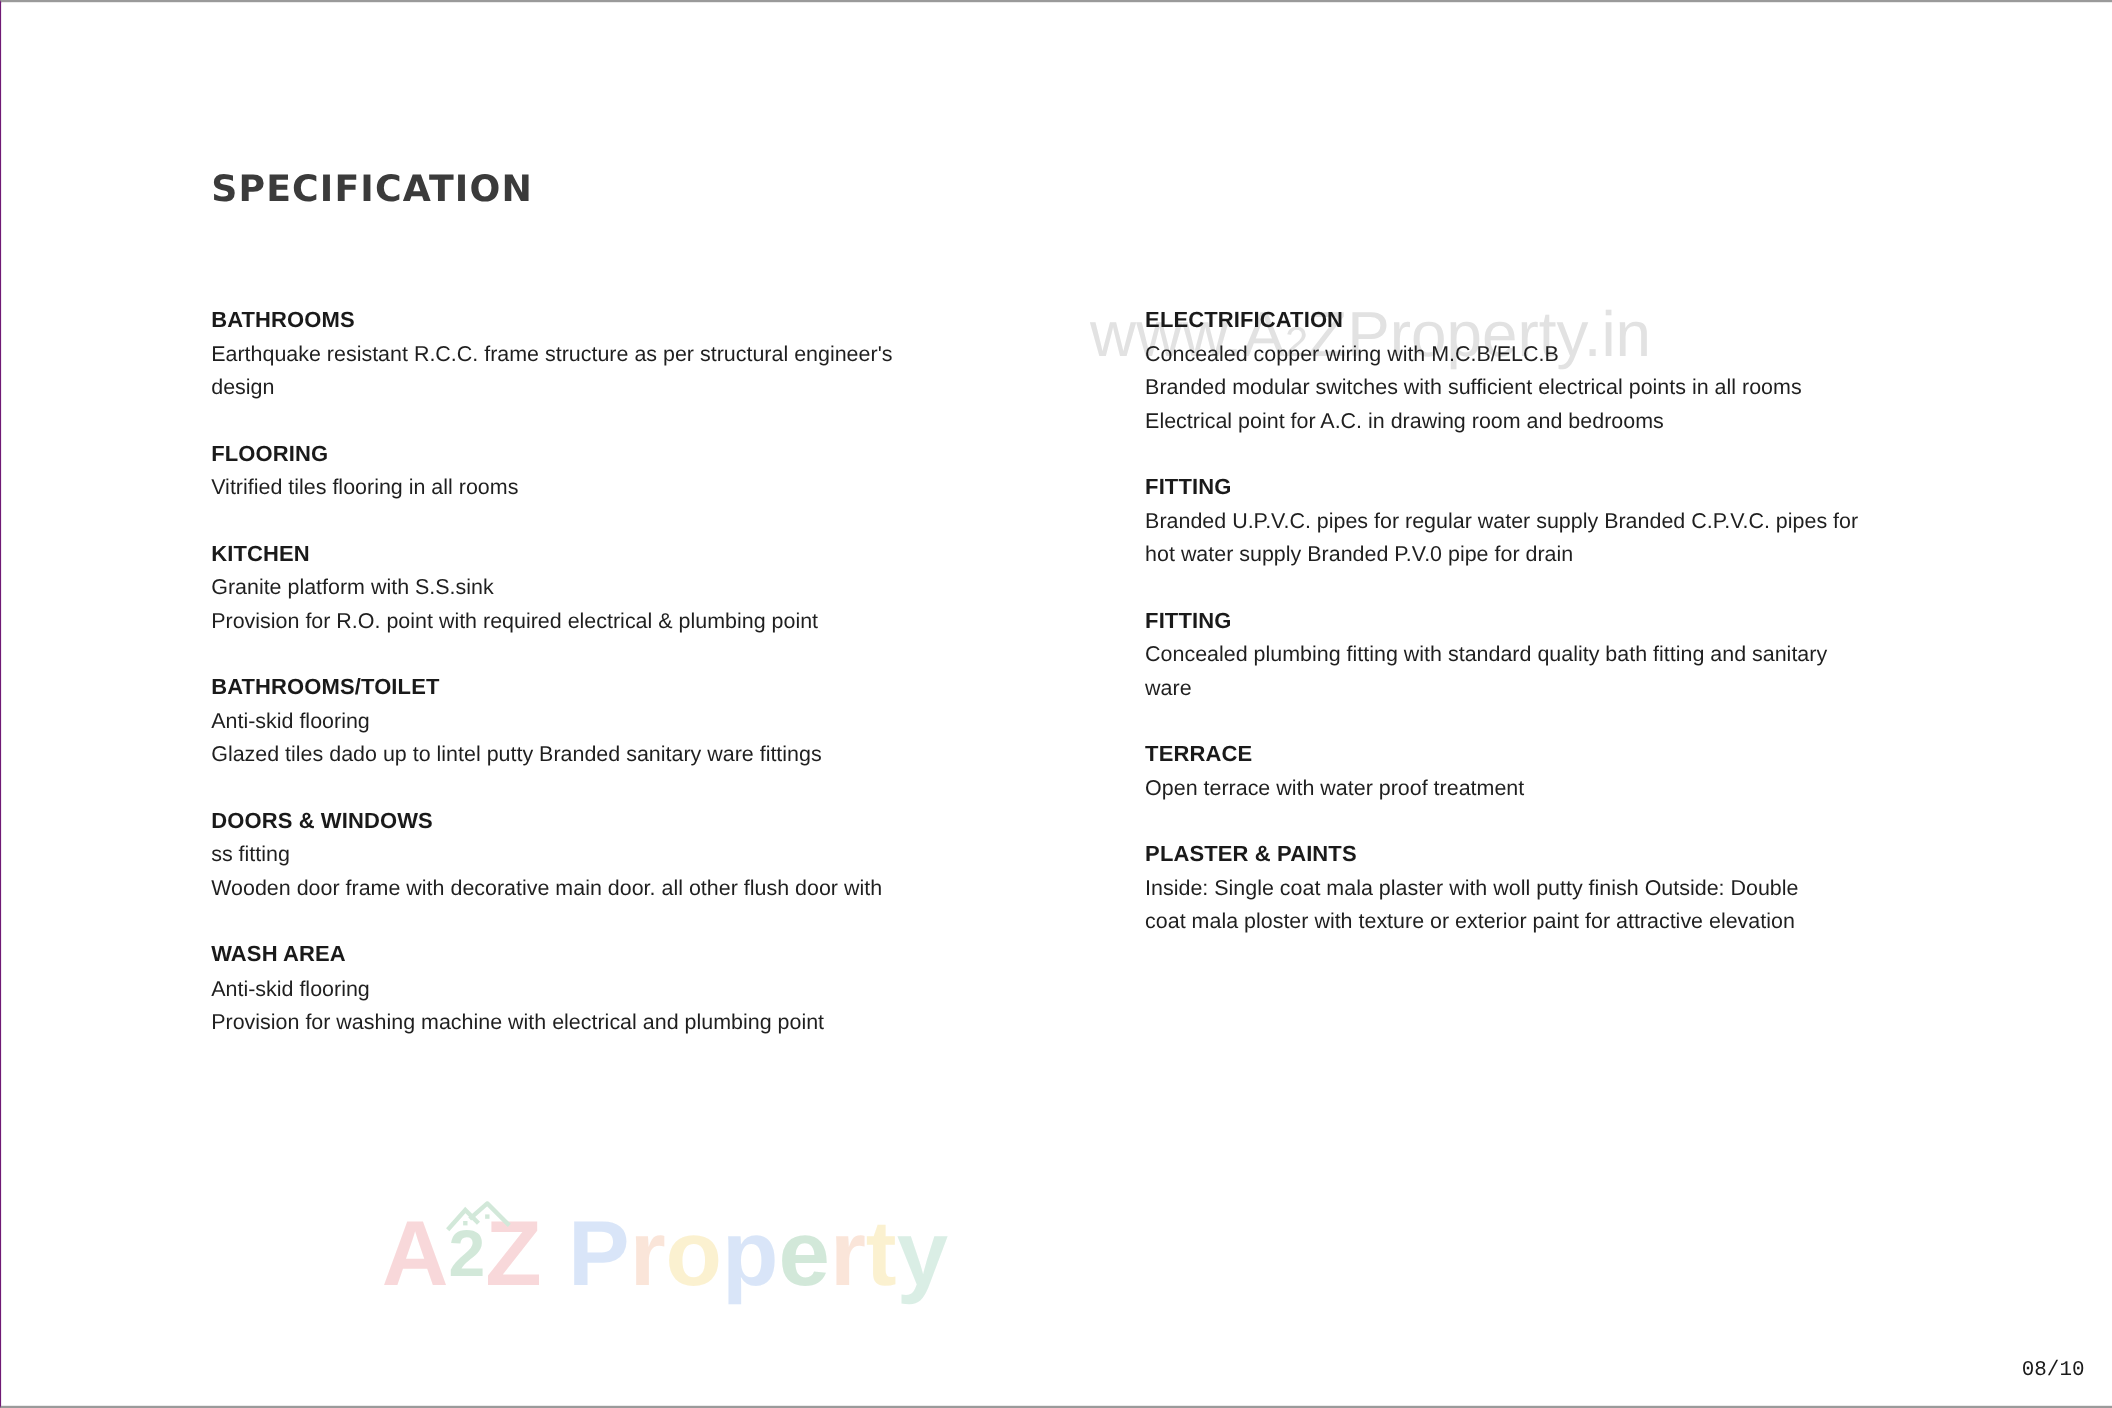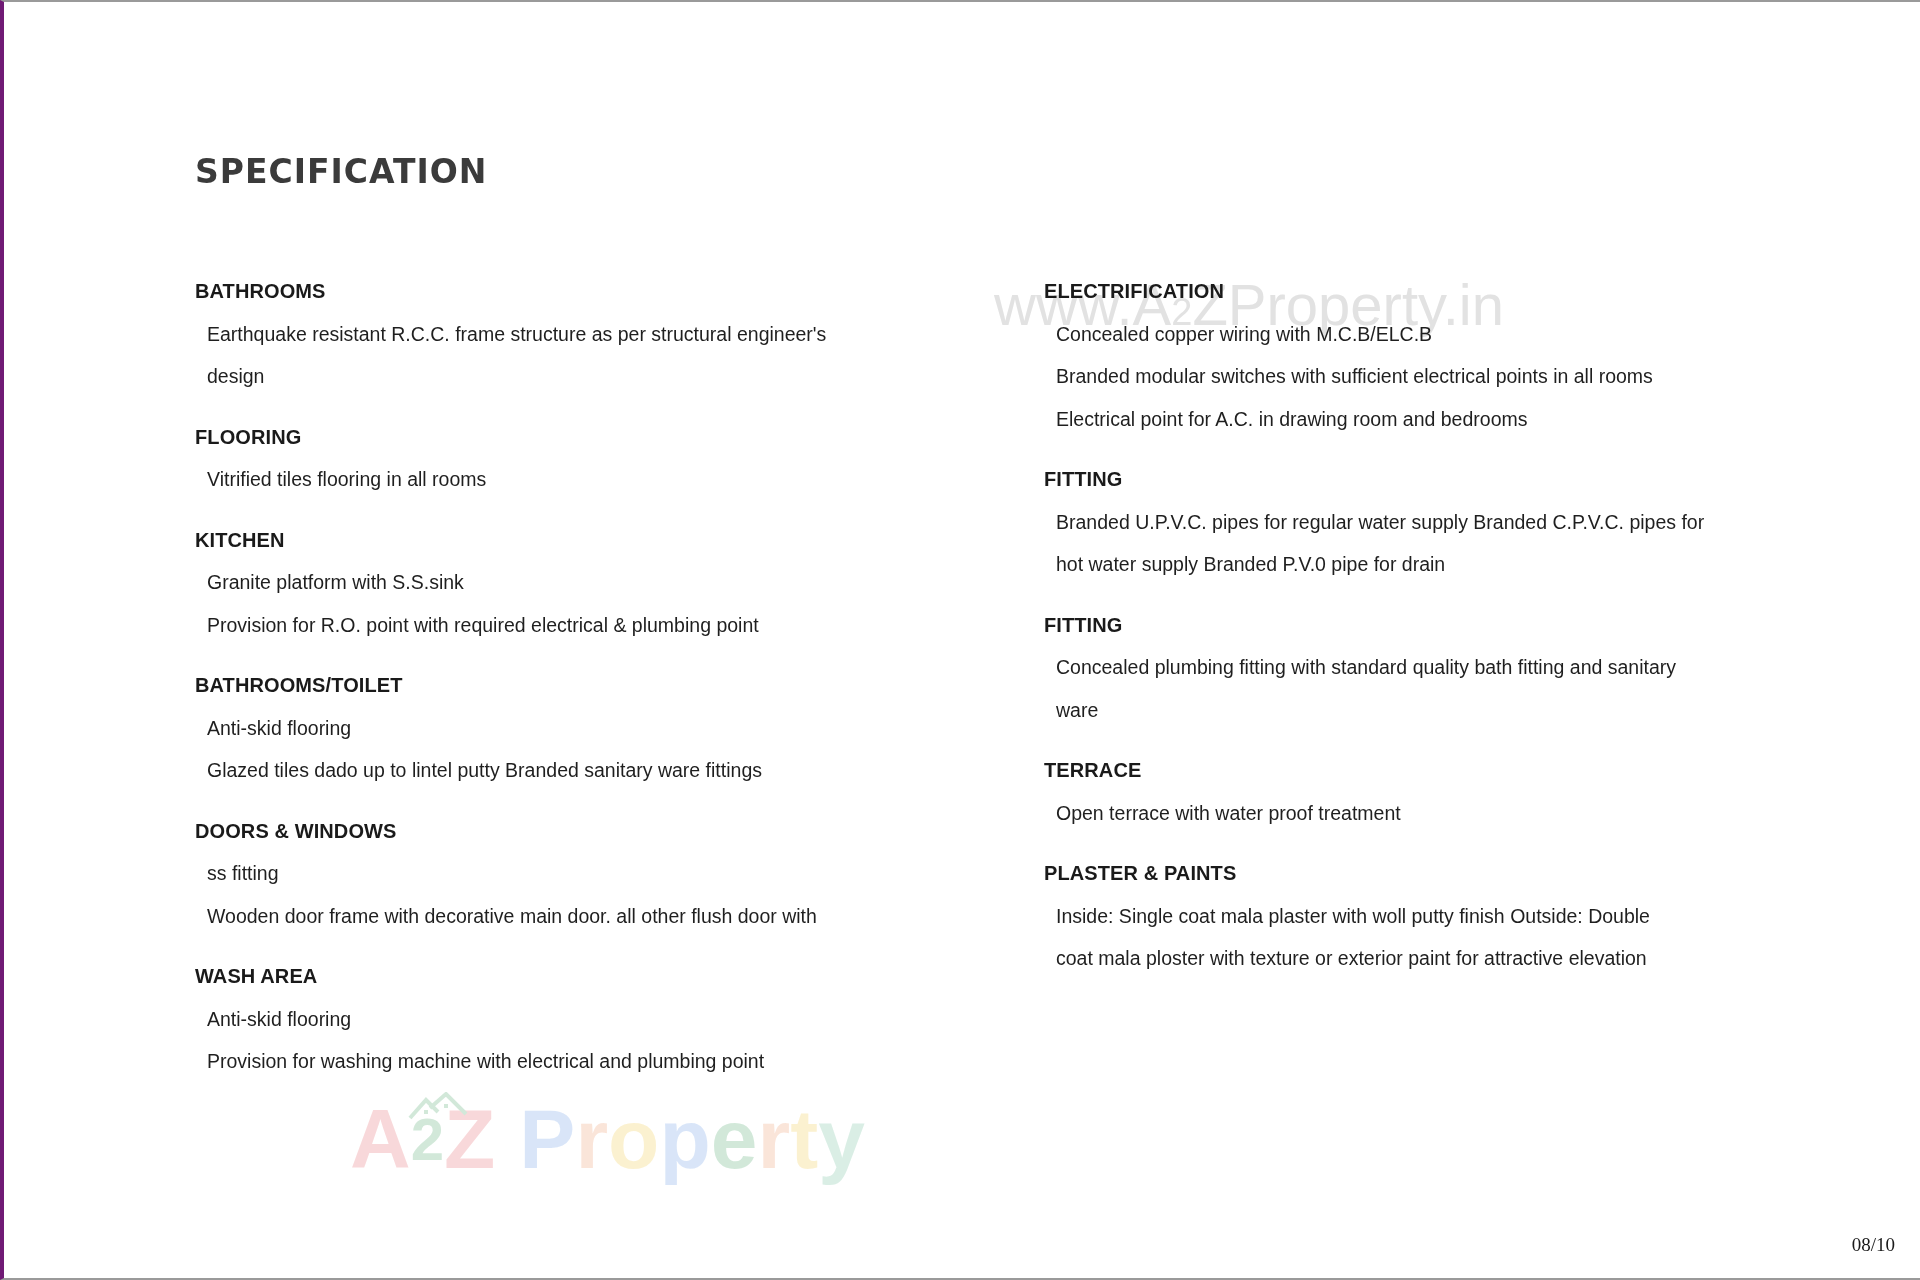--- a/index.html
+++ b/index.html
@@ -14,21 +14,21 @@
     overflow: hidden;
     font-family: "Liberation Sans", sans-serif;
     color: #1f1f1f;
   }
   .page {
     position: absolute;
     left: 0; top: 0;
     width: 1920px; height: 1280px;
     box-sizing: border-box;
     border-top: 2px solid #9a9a9a;
-    border-left: 4px solid #701a75;
+    border-left: 1px solid #701a75;
     border-bottom: 2px solid #9a9a9a;
     background: #ffffff;
   }
   .title {
     position: absolute;
     left: 191px;
     top: 150px;
     font-family: "DejaVu Sans", sans-serif;
     font-weight: bold;
     font-size: 33px;
@@ -64,21 +64,21 @@
     line-height: 30.5px;
     color: #1a1a1a;
     letter-spacing: 0.1px;
     margin: 0;
   }
   .section-line {
     font-size: 19.5px;
     line-height: 30.5px;
     color: #1f1f1f;
     white-space: nowrap;
-    margin: 12px;
+    margin: 0;
   }
   .logo-wm {
     position: absolute;
     left: 346px;
     top: 1090px;
     height: 95px;
     font-family: "Liberation Sans", sans-serif;
     font-weight: bold;
     font-size: 84px;
     line-height: 95px;
@@ -92,21 +92,21 @@
     position: absolute;
     left: 58px;
     top: 0px;
     width: 60px;
     height: 30px;
   }
   .page-number {
     position: absolute;
     right: 25px;
     top: 1232px;
-    font-family: Liberation Serif, serif;
+    font-family: Liberation Mono, monospace;
     font-size: 19px;
     color: #1a1a1a;
     text-align: center;
   }
 </style>
 </head>
 <body>
 
 <div class="page">
 

